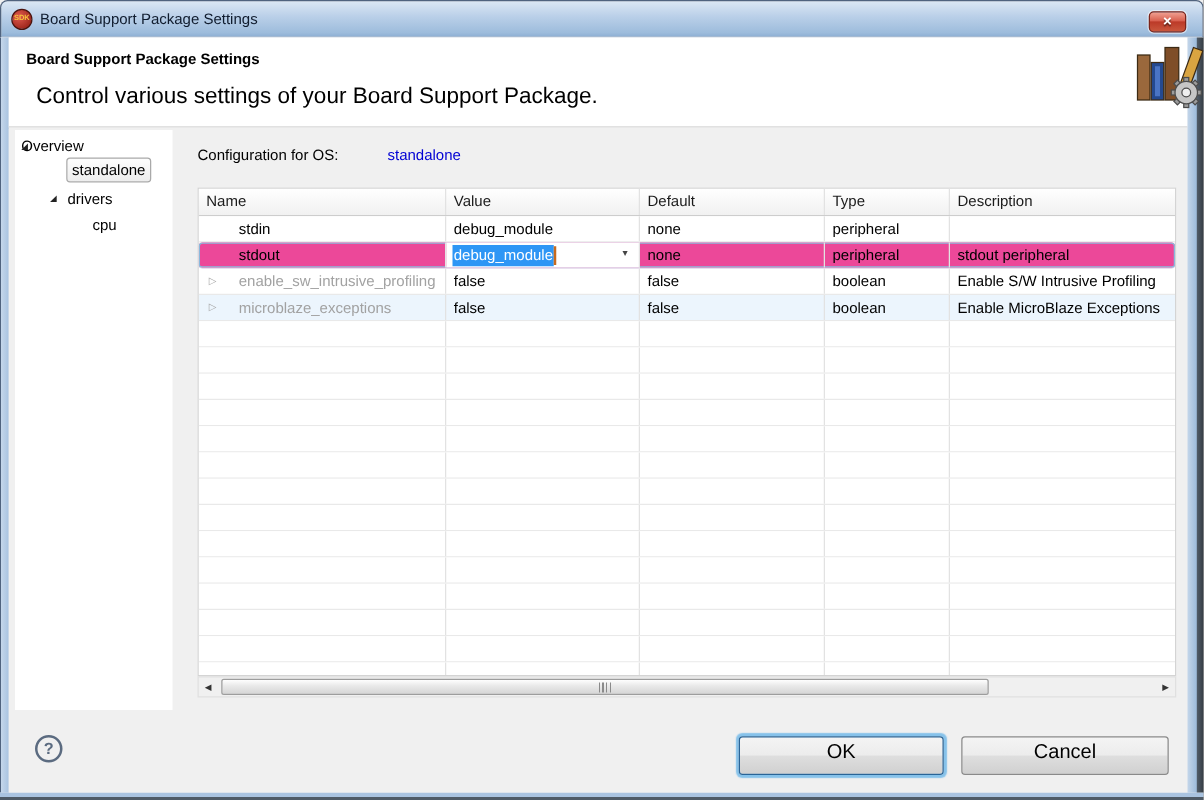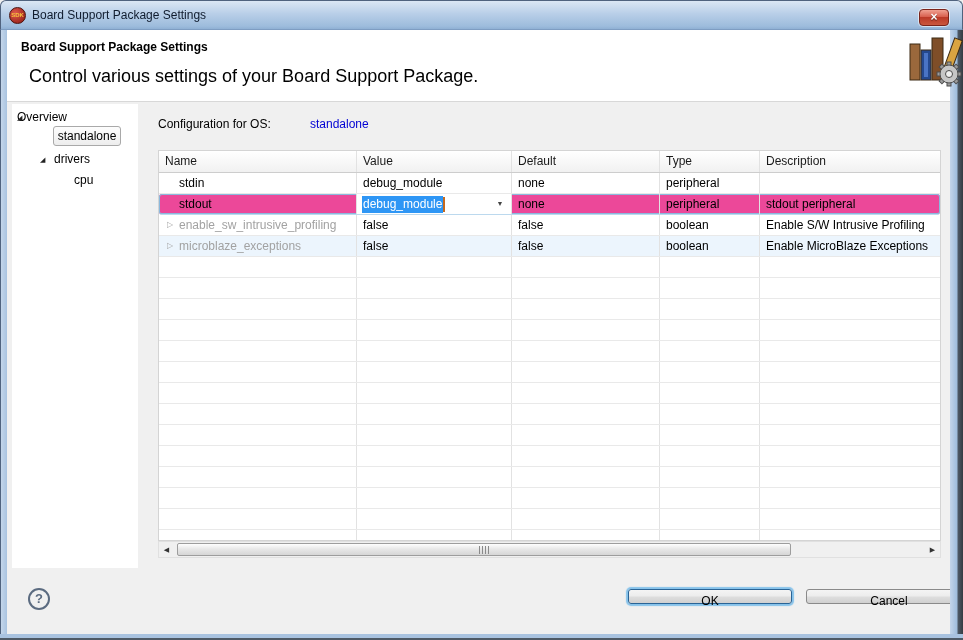--- a/index.html
+++ b/index.html
@@ -56,21 +56,21 @@
   .table { position:absolute; left:158px; top:150px; width:783px; height:391px;
     border:1px solid #d4d4d4; background:#fff; overflow:hidden; }
   .thead { display:flex; height:22px; background:linear-gradient(#ffffff,#f1f1f1);
     border-bottom:1px solid #cdcdcd; }
   .thead .cell { line-height:21px; color:#1a1a1a; }
   .trow { display:flex; height:21px; border-bottom:1px solid #e9e9e9; background:#fff; }
   .cell { height:100%; line-height:20px; border-right:1px solid #e2e2e2; overflow:hidden;
     white-space:nowrap; padding-left:6px; }
   .c0 { width:198px; } .c1 { width:155px; } .c2 { width:148px; } .c3 { width:100px; }
   .c4 { width:180px; border-right:none; }
-  .name-cell { padding-left:20px; position:relative; }
+  .name-cell { padding-left:32px; position:relative; }
   .row-arrow { position:absolute; left:8px; top:0; font-size:8px; color:#a8a8a8; line-height:20px; }
   .gray-name { color:#a2a2a2; }
   .trow.sel { background:#ec4899; box-shadow:inset 0 0 0 1px #8ab9dd; border-radius:3px;
     border-bottom:1px solid #bcd9ee; }
   .trow.tint { background:#ecf5fd; }
   .cell.editing { padding:0; background:#fff; }
   .combo { display:flex; align-items:center; height:100%; width:100%; position:relative; }
   .combo-text { margin-left:5px; background:#2e96f5; color:#fff; padding:0 1px; line-height:17px; }
   .combo-caret { width:2px; height:15px; background:#c76a1e; }
   .combo-arrow { position:absolute; right:4px; top:0; width:14px; text-align:center;
@@ -84,23 +84,23 @@
   .hthumb { position:absolute; left:18px; width:614px; height:13px;
     background:linear-gradient(#fefefe,#e8e8e8 45%,#d6d6d6);
     border:1px solid #9d9d9d; border-radius:2px; cursor:pointer; }
   .grip { position:absolute; left:50%; top:2px; margin-left:-5px; width:10px; height:8px;
     background:repeating-linear-gradient(to right,#8a8a8a 0,#8a8a8a 1px,transparent 1px,transparent 3px); }
 
   
   .help-btn { position:absolute; left:28px; top:588px; width:22px; height:22px; border-radius:50%;
     border:2px solid #5b6b80; color:#5b6b80; font-weight:bold; font-size:13px;
     text-align:center; line-height:18px; cursor:pointer; background:#f0f0f0; }
-  .btn { position:absolute; top:589px; height:15px; border-radius:3px; text-align:center;
-    line-height:23px; font-size:12px; cursor:pointer;
-    background:linear-gradient(#f4f4f4,#ececec 48%,#dedede 52%,#d0d0d0);margin-left:37px; }
+  .btn { position:absolute; top:589px; height:31px; border-radius:3px; text-align:center;
+    line-height:23px; font-size:16px; cursor:pointer;
+    background:linear-gradient(#f4f4f4,#ececec 48%,#dedede 52%,#d0d0d0); }
   .btn-ok { left:591px; width:164px; border:1px solid #2a6496;
     box-shadow:0 0 1px 2px #86c2ea; }
   .btn-cancel { left:769px; width:166px; border:1px solid #8a8a8a; }
 </style>
 </head>
 <body>
 
 <div class="window">
 
   <div class="titlebar">

